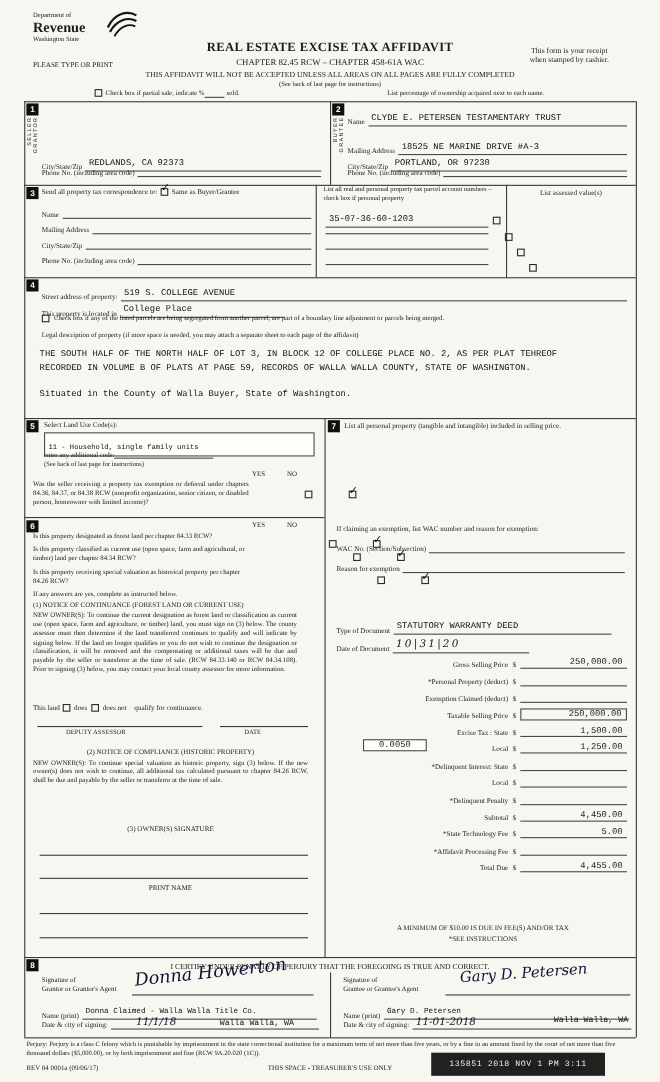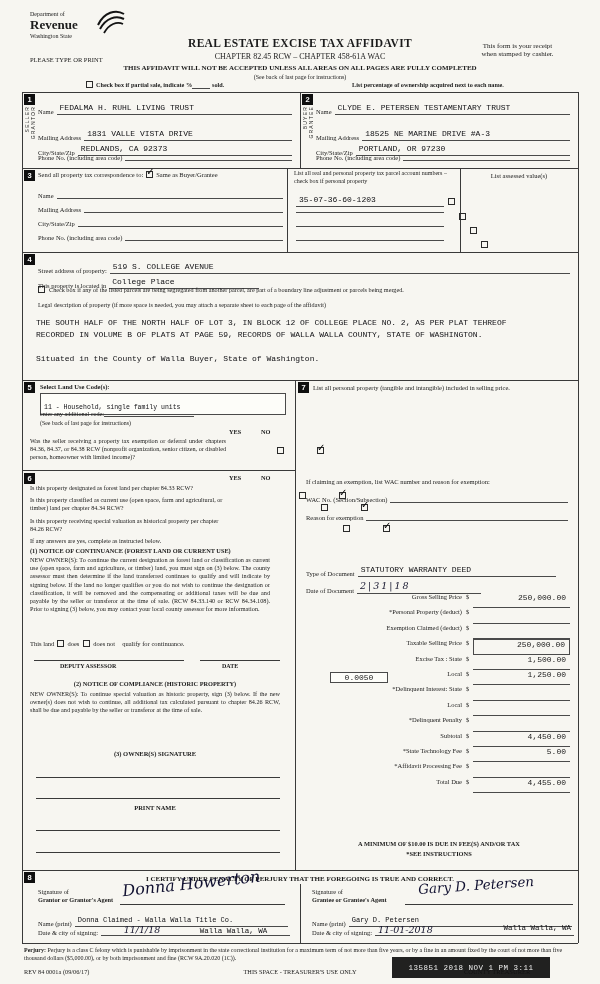--- a/index.html
+++ b/index.html
@@ -5,38 +5,38 @@
   *{margin:0;padding:0;box-sizing:border-box}
   body{background:#e9e9e9;font-family:"Liberation Serif",serif}
   .page{position:relative;width:600px;height:984px;background:#f7f6f1;color:#1b1b1b;overflow:hidden}
   .abs{position:absolute}
   .hline{position:absolute;border-top:1px solid #3a3a3a;height:0}
   .vline{position:absolute;border-left:1px solid #3a3a3a;width:0}
   .sec{position:absolute;width:11px;height:11px;background:#0f0f0f;color:#fafafa;font:bold 7.5px "Liberation Sans",sans-serif;display:flex;align-items:center;justify-content:center}
   .lbl{font-size:6.5px}
   .sm{font-size:6.2px}
   .xs{font-size:5.9px}
-  .b{font-weight:bold}
+  .b{font-weight:normal}
   .c{text-align:center}
   .j{text-align:justify}
   .typed{font-family:"Liberation Mono",monospace;font-size:8px;white-space:pre;color:#101014}
   .typed.sm2{font-size:6.5px}
   .hand{font-family:"DejaVu Serif",serif;font-style:italic;font-size:9.5px;color:#15152e;white-space:pre}
   .script{font-family:"DejaVu Serif",serif;font-style:italic;color:#101030}
   .fill{display:inline-block;border-bottom:1px solid #4a4a4a;min-height:9px;padding:0 3px;vertical-align:bottom}
   .frow{position:absolute;display:flex;align-items:flex-end}
   .frow.mid{align-items:center}
   .frow .lbl{margin-right:3px;white-space:nowrap}
   .frow .fill{flex:1}
   .cb{display:inline-block;width:7px;height:7px;border:1px solid #2a2a2a;position:relative;flex:none;background:transparent}
   .cb .mark{position:absolute;left:-1px;top:-6px;font:bold 10px "DejaVu Sans",sans-serif;color:#0c0c0c}
   .vert{position:absolute;writing-mode:vertical-rl;transform:rotate(180deg);font-family:"Liberation Sans",sans-serif;font-size:5px;letter-spacing:1.2px;color:#222}
   .title{font-family:"Liberation Serif",serif;font-weight:bold;font-size:11.5px;letter-spacing:.3px}
   .money{position:absolute;left:306px;top:593px;width:264px}
-  .mrow{display:flex;height:15.4px;position:relative}
+  .mrow{display:flex;align-items:flex-end;height:15.4px;position:relative}
   .mlabel{width:156px;text-align:right;font-size:6.5px;white-space:nowrap}
   .mcur{width:11px;text-align:center;font-size:6.5px}
   .mval{flex:1;border-bottom:1px solid #4a4a4a;text-align:right;font-family:"Liberation Mono",monospace;font-size:8px;padding:0 4px 0 0;min-height:10px;white-space:pre}
   .mval.boxed{border:1px solid #4a4a4a}
   .ratebox{position:absolute;left:24px;bottom:2px;width:58px;border:1px solid #4a4a4a;text-align:center;font-family:"Liberation Mono",monospace;font-size:8px;background:#fdfdf9}
   .codebox{position:absolute;border:1px solid #4a4a4a;padding:1px 3px;background:#fdfdf9}
   .stamp{position:absolute;background:#111;color:#ededed;display:flex;align-items:center;justify-content:center;font-family:"Liberation Mono",monospace;font-size:7.5px;letter-spacing:.5px;z-index:5;opacity:.93}
 </style>
 </head>
 <body>
@@ -90,28 +90,20 @@
   <div class="vline" style="left:300px;top:92px;height:76px"></div>
   <div class="vline" style="left:287px;top:168px;height:84px"></div>
   <div class="vline" style="left:460px;top:168px;height:84px"></div>
   <div class="vline" style="left:295px;top:380px;height:490px"></div>
   <div class="vline" style="left:300px;top:884px;height:59px"></div>
 
   
   <div class="sec" style="left:24px;top:94px">1</div>
   <div class="vert" style="left:24px;top:106px">SELLER</div>
   <div class="vert" style="left:30px;top:106px">GRANTOR</div>
-  <div class="frow" style="left:38px;top:96px;width:254px">
-    <span class="lbl">Name</span>
-    <span class="fill"><span class="typed">FEDALMA H. RUHL LIVING TRUST</span></span>
-  </div>
-  <div class="frow" style="left:38px;top:122px;width:254px">
-    <span class="lbl">Mailing Address</span>
-    <span class="fill"><span class="typed">1831 VALLE VISTA DRIVE</span></span>
-  </div>
   <div class="frow" style="left:38px;top:137px;width:254px">
     <span class="lbl">City/State/Zip</span>
     <span class="fill"><span class="typed">REDLANDS, CA 92373</span></span>
   </div>
   <div class="frow" style="left:38px;top:152px;width:254px">
     <span class="lbl">Phone No. (including area code)</span>
     <span class="fill"></span>
   </div>
 
   
@@ -270,21 +262,21 @@
     <span class="lbl">Reason for exemption</span>
     <span class="fill"></span>
   </div>
 
   <div class="frow" style="left:306px;top:558px;width:250px">
     <span class="lbl">Type of Document</span>
     <span class="fill"><span class="typed">STATUTORY WARRANTY DEED</span></span>
   </div>
   <div class="frow" style="left:306px;top:575px;width:175px">
     <span class="lbl">Date of Document</span>
-    <span class="fill"><span class="hand" style="letter-spacing:2px">2|31|18</span></span>
+    <span class="fill"><span class="hand" style="letter-spacing:2px">10|31|20</span></span>
   </div>
 
   <div class="money">
     <div class="mrow">
       <span class="mlabel">Gross Selling Price</span>
         <span class="mcur">$</span>
         <span class="mval">250,000.00</span>
     </div>
     <div class="mrow">
       <span class="mlabel">*Personal Property (deduct)</span>

